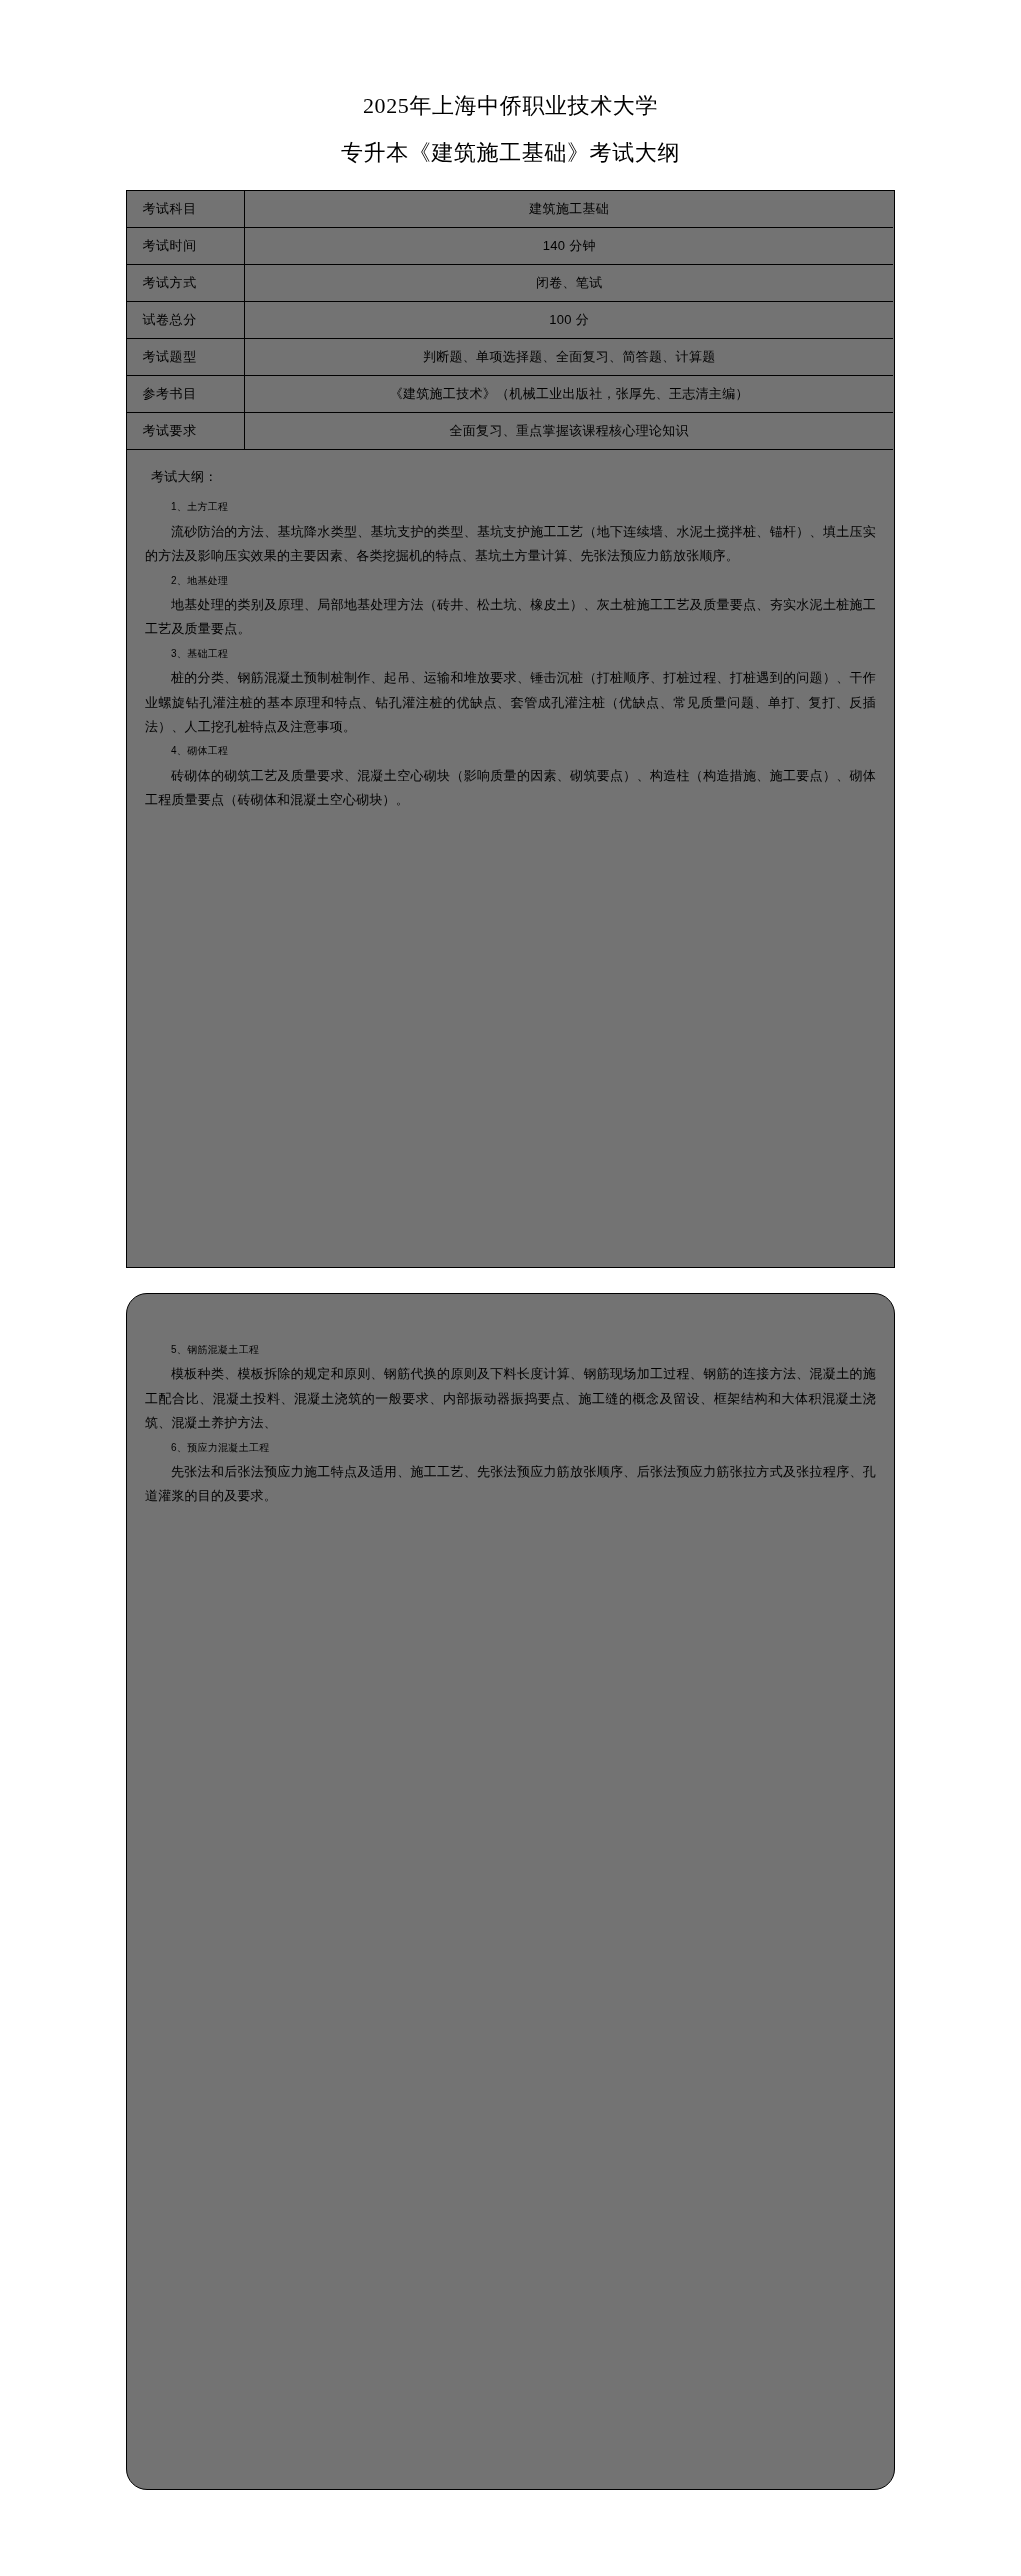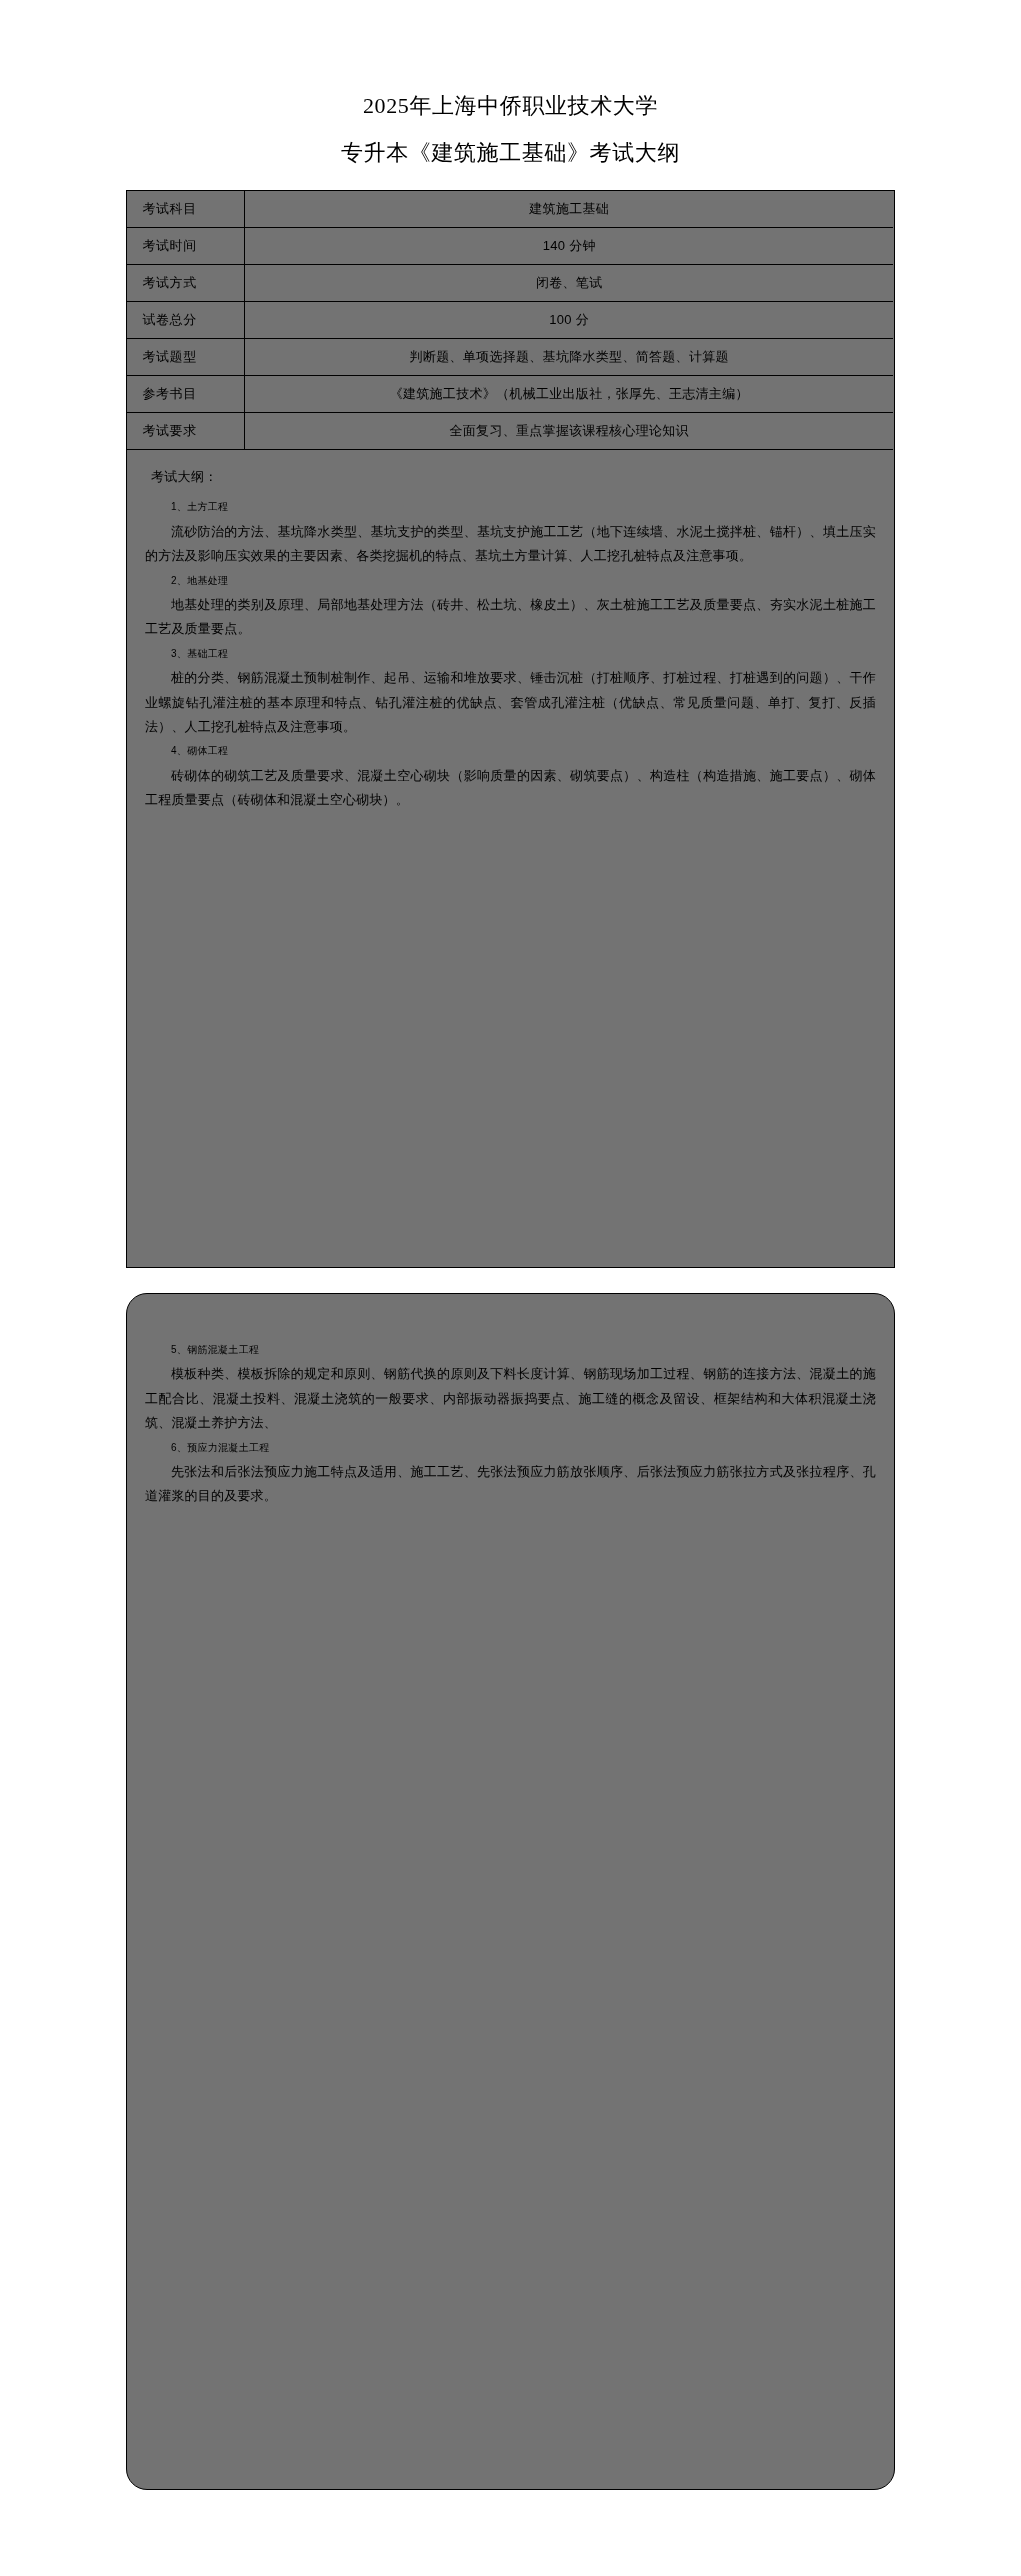--- a/index.html
+++ b/index.html
@@ -151,38 +151,38 @@
       <tr>
         <td class="label-cell">考试方式</td>
         <td class="value-cell">闭卷、笔试</td>
       </tr>
       <tr>
         <td class="label-cell">试卷总分</td>
         <td class="value-cell">100 分</td>
       </tr>
       <tr>
         <td class="label-cell">考试题型</td>
-        <td class="value-cell">判断题、单项选择题、基坑降水类型、简答题、计算题</td>
+        <td class="value-cell">判断题、单项选择题、全面复习、简答题、计算题</td>
       </tr>
       <tr>
         <td class="label-cell">参考书目</td>
         <td class="value-cell">《建筑施工技术》（机械工业出版社，张厚先、王志清主编）</td>
       </tr>
       <tr>
         <td class="label-cell">考试要求</td>
         <td class="value-cell">全面复习、重点掌握该课程核心理论知识</td>
       </tr>
     </tbody>
   </table>
 
   <div class="outline-body">
     <p class="outline-heading">考试大纲：</p>
 
     <p class="section-heading">1、土方工程</p>
-    <p class="section-para">流砂防治的方法、基坑降水类型、基坑支护的类型、基坑支护施工工艺（地下连续墙、水泥土搅拌桩、锚杆）、填土压实的方法及影响压实效果的主要因素、各类挖掘机的特点、基坑土方量计算、人工挖孔桩特点及注意事项。</p>
+    <p class="section-para">流砂防治的方法、基坑降水类型、基坑支护的类型、基坑支护施工工艺（地下连续墙、水泥土搅拌桩、锚杆）、填土压实的方法及影响压实效果的主要因素、各类挖掘机的特点、基坑土方量计算、先张法预应力筋放张顺序。</p>
 
     <p class="section-heading">2、地基处理</p>
     <p class="section-para">地基处理的类别及原理、局部地基处理方法（砖井、松土坑、橡皮土）、灰土桩施工工艺及质量要点、夯实水泥土桩施工工艺及质量要点。</p>
 
     <p class="section-heading">3、基础工程</p>
     <p class="section-para">桩的分类、钢筋混凝土预制桩制作、起吊、运输和堆放要求、锤击沉桩（打桩顺序、打桩过程、打桩遇到的问题）、干作业螺旋钻孔灌注桩的基本原理和特点、钻孔灌注桩的优缺点、套管成孔灌注桩（优缺点、常见质量问题、单打、复打、反插法）、人工挖孔桩特点及注意事项。</p>
 
     <p class="section-heading">4、砌体工程</p>
     <p class="section-para">砖砌体的砌筑工艺及质量要求、混凝土空心砌块（影响质量的因素、砌筑要点）、构造柱（构造措施、施工要点）、砌体工程质量要点（砖砌体和混凝土空心砌块）。</p>
   </div>

